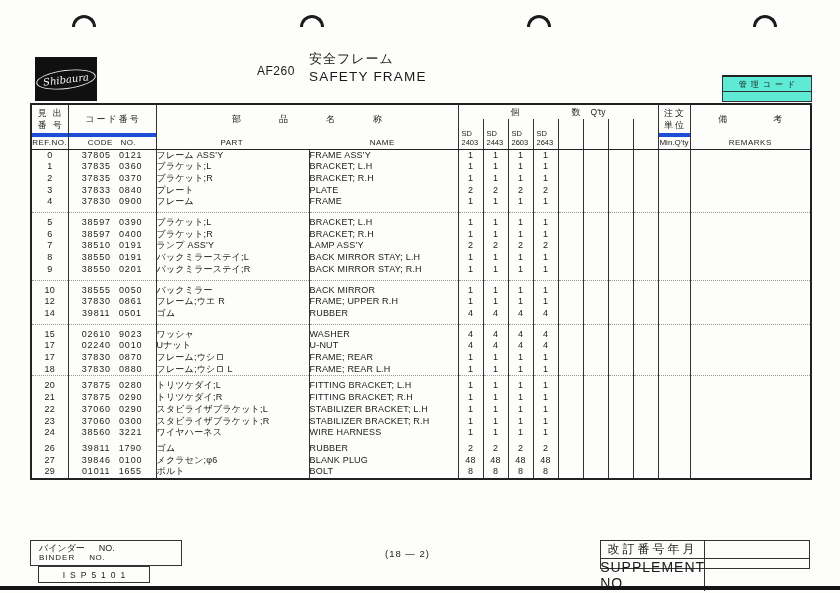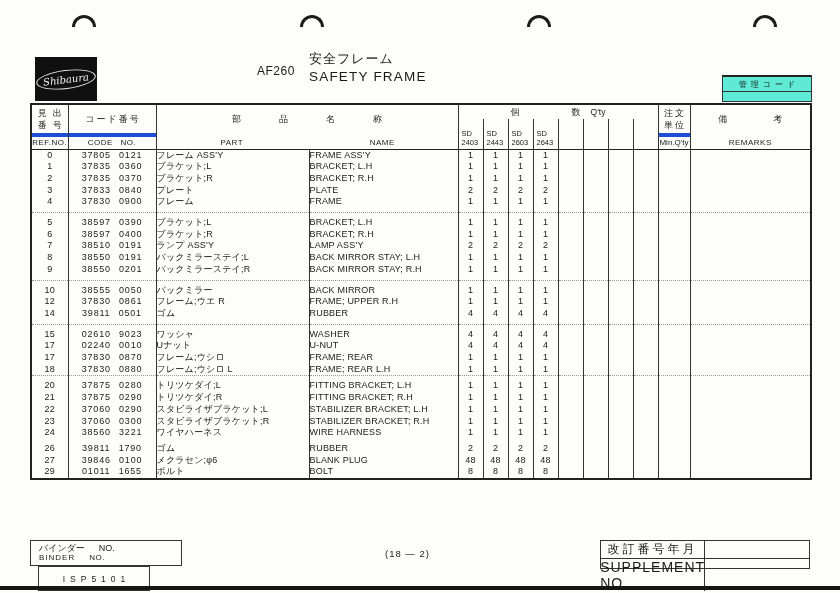--- a/index.html
+++ b/index.html
@@ -68,21 +68,21 @@
   td.c0 { text-align:center; }
   td.c1 { text-align:center; word-spacing:5px; letter-spacing:.8px; }
   td.c2 { padding-left:6px; }
   td.c3 { padding-left:7px; }
   td.c4, td.c5, td.c6, td.c7, td.c8, td.c9, td.c10, td.c11 { text-align:center; }
 
   
   .binder-box { position:absolute; left:30px; top:540px; width:152px; height:26px;
                 border:1px solid #333; padding:2px 8px; }
   .binder-box .b-line { display:flex; gap:14px; font-size:8px; line-height:10px; }
-  .isp-box { position:absolute; left:38px; top:566px; width:112px; height:25px; border:1px solid #333;
+  .isp-box { position:absolute; left:38px; top:566px; width:112px; height:17px; border:1px solid #333;
              display:flex; align-items:center; justify-content:center;
              font-size:8.5px; letter-spacing:5px; padding-left:5px; }
   .page-ref { position:absolute; left:385px; top:548px; font-size:9.5px; letter-spacing:1px; }
   .supp-box { position:absolute; left:600px; top:540px; width:210px; height:29px; border:1px solid #333;
               display:grid; grid-template-columns:103px 1fr; grid-template-rows:1fr 1fr; }
   .supp-box > div { display:flex; align-items:center; justify-content:center; }
   .s-l1 { font-size:12px; letter-spacing:3px; border-bottom:1px solid #333;font-family:Liberation Mono, monospace; }
   .s-v1 { border-bottom:1px solid #333; border-left:1px solid #333; }
   .s-l2 { font-size:14px; letter-spacing:1px; word-spacing:3px; }
   .s-v2 { border-left:1px solid #333; }

